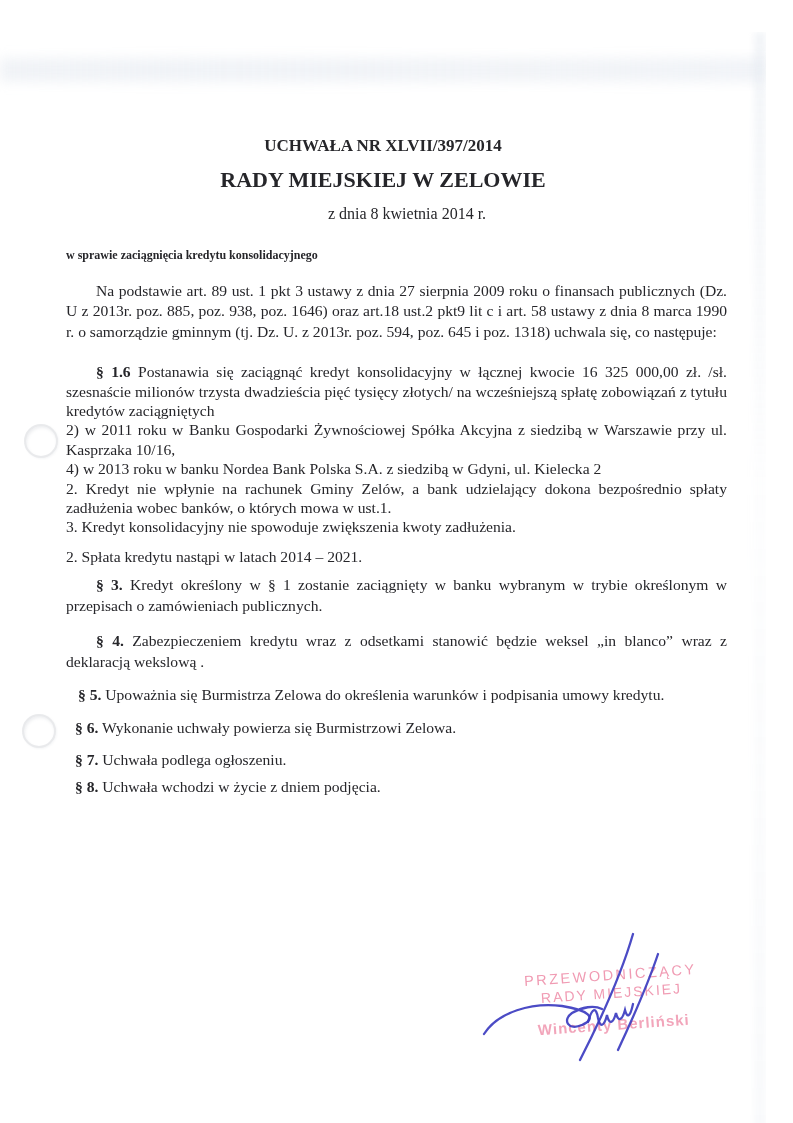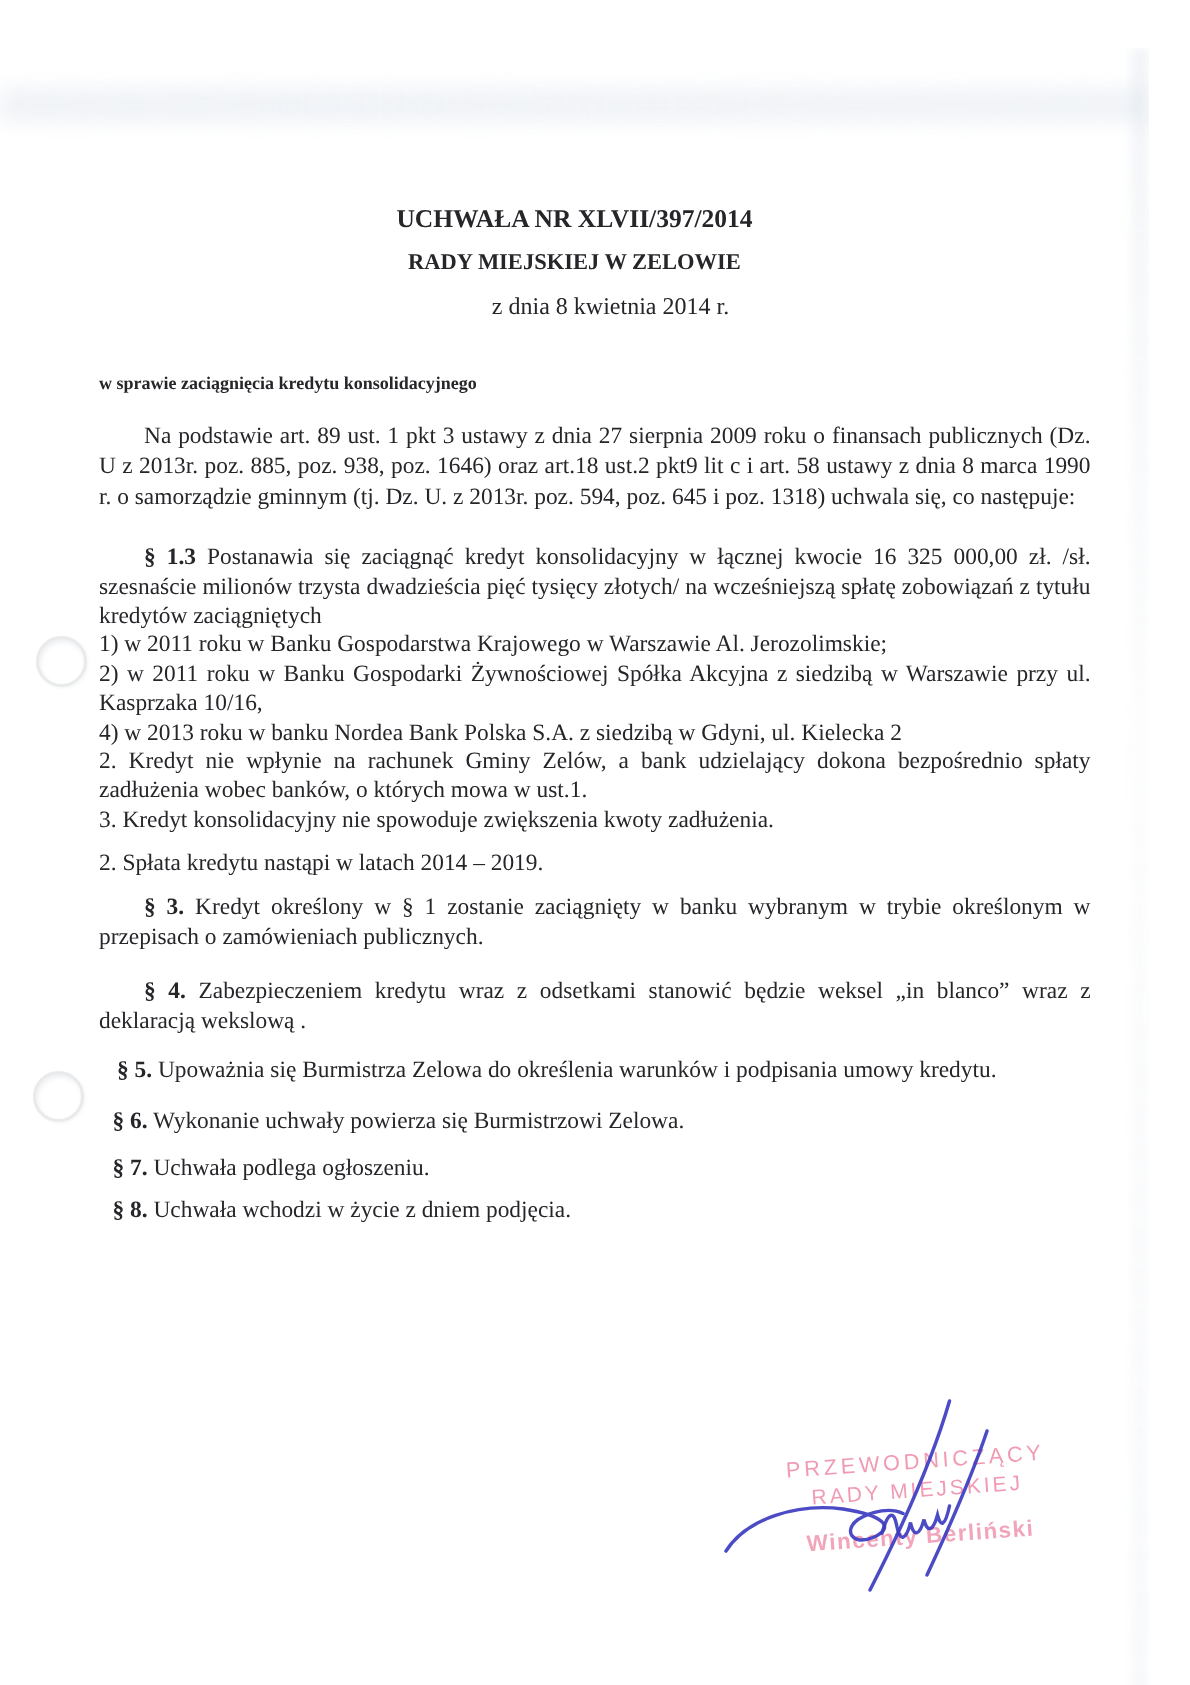--- a/index.html
+++ b/index.html
@@ -32,21 +32,21 @@
   .hole{
     position:absolute;width:30px;height:30px;border-radius:50%;
     border:2.5px solid rgba(118,124,136,.16);
     box-shadow:inset 1px 2px 3px rgba(118,124,136,.12), 1px 1px 2px rgba(118,124,136,.07);
   }
   .hole-1{left:24px;top:392px;}
   .hole-2{left:22px;top:682px;}
 
   .doc-header{position:absolute;top:104px;left:0;width:100%;text-align:center;}
   .doc-header .t1{font-weight:bold;font-size:17px;}
-  .doc-header .t2{font-weight:bold;font-size:15px;margin-top:11px;}
+  .doc-header .t2{font-weight:bold;font-size:22px;margin-top:11px;}
   .doc-header .t3{font-size:16px;margin-top:12px;padding-left:48px;}
 
   .subject{position:absolute;top:216px;left:66px;font-weight:bold;font-size:12px;}
 
   .body{
     position:absolute;top:249px;left:66px;width:661px;
     font-size:15.6px;line-height:20.4px;text-align:justify;
   }
   .body p{margin:0;}
   .indent{text-indent:30px;}
@@ -91,30 +91,29 @@
     <div class="t3">z dnia 8 kwietnia 2014 r.</div>
   </header>
 
   <div class="subject">w sprawie zaciągnięcia kredytu konsolidacyjnego</div>
 
   <main class="body">
 
     <p class="indent">Na podstawie art. 89 ust. 1 pkt 3 ustawy z dnia 27 sierpnia 2009 roku o finansach publicznych (Dz. U z 2013r. poz. 885, poz. 938, poz. 1646) oraz art.18 ust.2 pkt9 lit c i art. 58 ustawy z dnia 8 marca 1990 r. o samorządzie gminnym (tj. Dz. U. z 2013r. poz. 594, poz. 645 i poz. 1318) uchwala się, co następuje:</p>
 
     <div class="sec-1">
-      <p class="indent"><b class="marker">§ 1.3</b> <span>Postanawia się zaciągnąć kredyt konsolidacyjny w łącznej kwocie 16 325 000,00 zł. /sł. szesnaście milionów trzysta dwadzieścia pięć tysięcy złotych/ na wcześniejszą spłatę zobowiązań z tytułu kredytów zaciągniętych</span></p>
-      <p>1) w 2011 roku w Banku Gospodarstwa Krajowego w Warszawie Al. Jerozolimskie;</p>
+      <p class="indent"><b class="marker">§ 1.6</b> <span>Postanawia się zaciągnąć kredyt konsolidacyjny w łącznej kwocie 16 325 000,00 zł. /sł. szesnaście milionów trzysta dwadzieścia pięć tysięcy złotych/ na wcześniejszą spłatę zobowiązań z tytułu kredytów zaciągniętych</span></p>
       <p>2) w 2011 roku w Banku Gospodarki Żywnościowej Spółka Akcyjna z siedzibą w Warszawie przy ul. Kasprzaka 10/16,</p>
       <p>4) w 2013 roku w banku Nordea Bank Polska S.A. z siedzibą w Gdyni, ul. Kielecka 2</p>
       <p>2. Kredyt nie wpłynie na rachunek Gminy Zelów, a bank udzielający dokona bezpośrednio spłaty zadłużenia wobec banków, o których mowa w ust.1.</p>
       <p>3. Kredyt konsolidacyjny nie spowoduje zwiększenia kwoty zadłużenia.</p>
     </div>
 
     <div class="sec-2">
-      <p>2. Spłata kredytu nastąpi w latach 2014 – 2019.</p>
+      <p>2. Spłata kredytu nastąpi w latach 2014 – 2021.</p>
     </div>
 
     <div class="sec-3">
       <p class="indent"><b class="marker">§ 3.</b> <span>Kredyt określony w § 1 zostanie zaciągnięty w banku wybranym w trybie określonym w przepisach o zamówieniach publicznych.</span></p>
     </div>
 
     <div class="sec-4">
       <p class="indent"><b class="marker">§ 4.</b> <span>Zabezpieczeniem kredytu wraz z odsetkami stanowić będzie weksel „in blanco” wraz z deklaracją wekslową .</span></p>
     </div>
 

